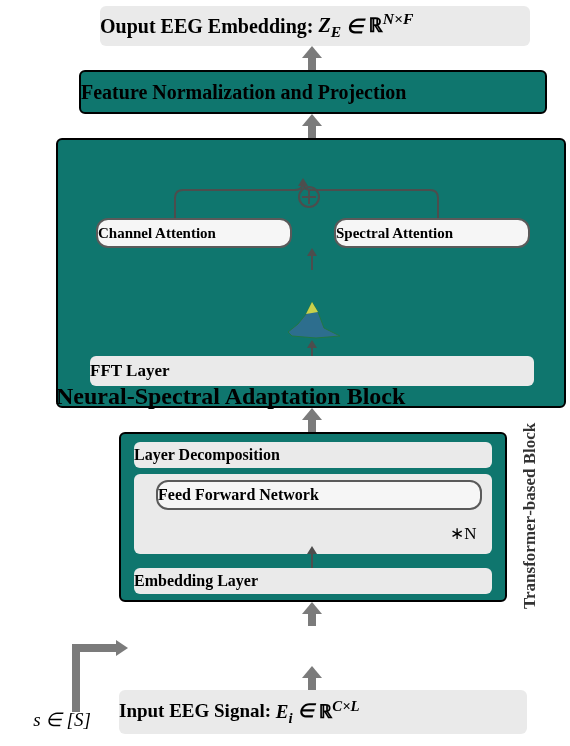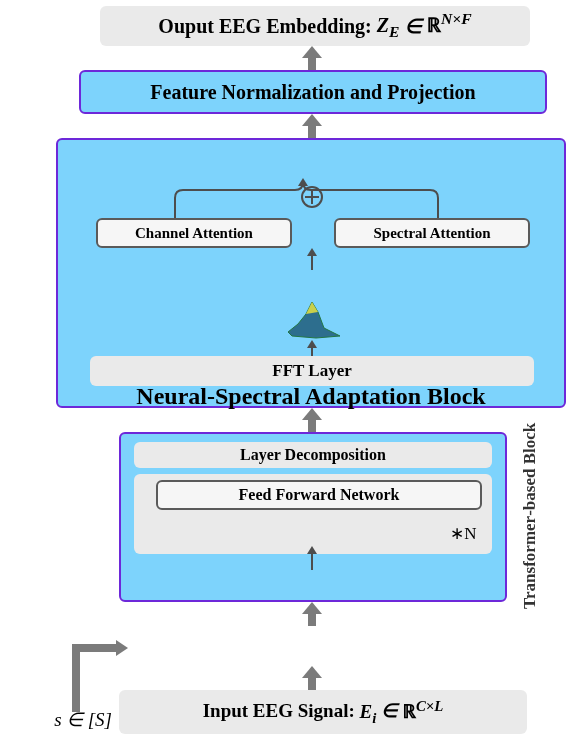--- a/index.html
+++ b/index.html
@@ -1,20 +1,20 @@
 <!DOCTYPE html>
 <html><head>
 <meta charset="utf-8">
 <style>
 html,body{margin:0;padding:0;background:#fff;font-family:"Times New Roman",Times,serif;color:#000}
 .stage{position:relative;width:570px;height:746px;margin:0 auto}
-.box{position:absolute;display:flex;align-items:center;justify-content:center;text-align:center;box-sizing:border-box}
+.box{position:absolute;display:flex;align-items:center;text-align:center;box-sizing:border-box}
 .grey{background:#eaeaea;border-radius:6px}
-.outlined{background:#7dd3fc;border:2px solid #6d28d9;border-radius:6px}
-.pill{background:#f6f6f6;border:2px solid #5a5a5a;border-radius:6px}
+.outlined{background:#0f766e;border:2px solid #000000;border-radius:6px}
+.pill{background:#f6f6f6;border:2px solid #5a5a5a;border-radius:12px}
 .title{font-weight:bold}
 .lbl{font-weight:bold}
 .v-label{position:absolute;writing-mode:vertical-rl;transform:rotate(180deg);font-weight:bold;font-size:17px;color:#333;
   display:flex;align-items:center;justify-content:center}
 .math{font-style:italic;font-family:"Times New Roman",serif}
 .sub{font-size:.78em;vertical-align:sub;font-style:italic}
 .sup{font-size:.78em;vertical-align:super}
 .bb{font-family:"Cambria Math","STIXGeneral",serif;font-style:normal}
 svg.arrow{position:absolute;overflow:visible}
 svg .ar{stroke:#7b7b7b;stroke-width:8;fill:none}
@@ -115,41 +115,44 @@
   </div>
   <div class="box" style="left:450px;top:520px;width:44px;height:26px;font-size:17px;justify-content:flex-start">
     <span>∗N</span>
   </div>
 
   <svg class="arrow" style="left:302px;top:546px;width:20px;height:24px">
     <line class="thin" x1="10" y1="24" x2="10" y2="6"></line>
       <polygon class="headthin" points="10,0 5,8 15,8"></polygon>
   </svg>
 
+  <div class="box grey lbl" style="left:134px;top:568px;width:358px;height:26px;font-size:16px">
+    <span>Embedding Layer</span>
+  </div>
 
   <div class="v-label" style="left:516px;top:416px;width:28px;height:200px">
     <span>Transformer‑based Block</span>
   </div>
 
   <svg class="arrow" style="left:296px;top:602px;width:32px;height:24px">
     <line class="ar" x1="16" y1="24" x2="16" y2="9"></line>
       <polygon class="head" points="16,0 6,12 26,12"></polygon>
   </svg>
 
 
   <svg class="arrow" style="left:296px;top:666px;width:32px;height:24px">
     <line class="ar" x1="16" y1="24" x2="16" y2="9"></line>
       <polygon class="head" points="16,0 6,12 26,12"></polygon>
   </svg>
 
   <svg class="arrow" style="left:70px;top:636px;width:60px;height:76px">
     <path class="ar" d="M6 76 V12 H48"></path>
       <polygon class="head" points="58,12 46,4 46,20"></polygon>
   </svg>
-  <div class="box" style="left:12px;top:704px;width:100px;height:30px;font-size:19px;justify-content:flex-end">
+  <div class="box" style="left:12px;top:704px;width:100px;height:30px;font-size:19px;justify-content:center">
     <span class="math">s ∈ [S]</span>
   </div>
 
   <div class="box grey title" style="left:119px;top:690px;width:408px;height:44px;font-size:19px">
     <span>
       <span>Input EEG Signal:  </span>
       <span class="math">E<span class="sub">i</span></span>
       <span class="math"> ∈ </span>
       <span class="math"><span class="bb">ℝ</span><span class="sup">C×L</span></span>
     </span>

